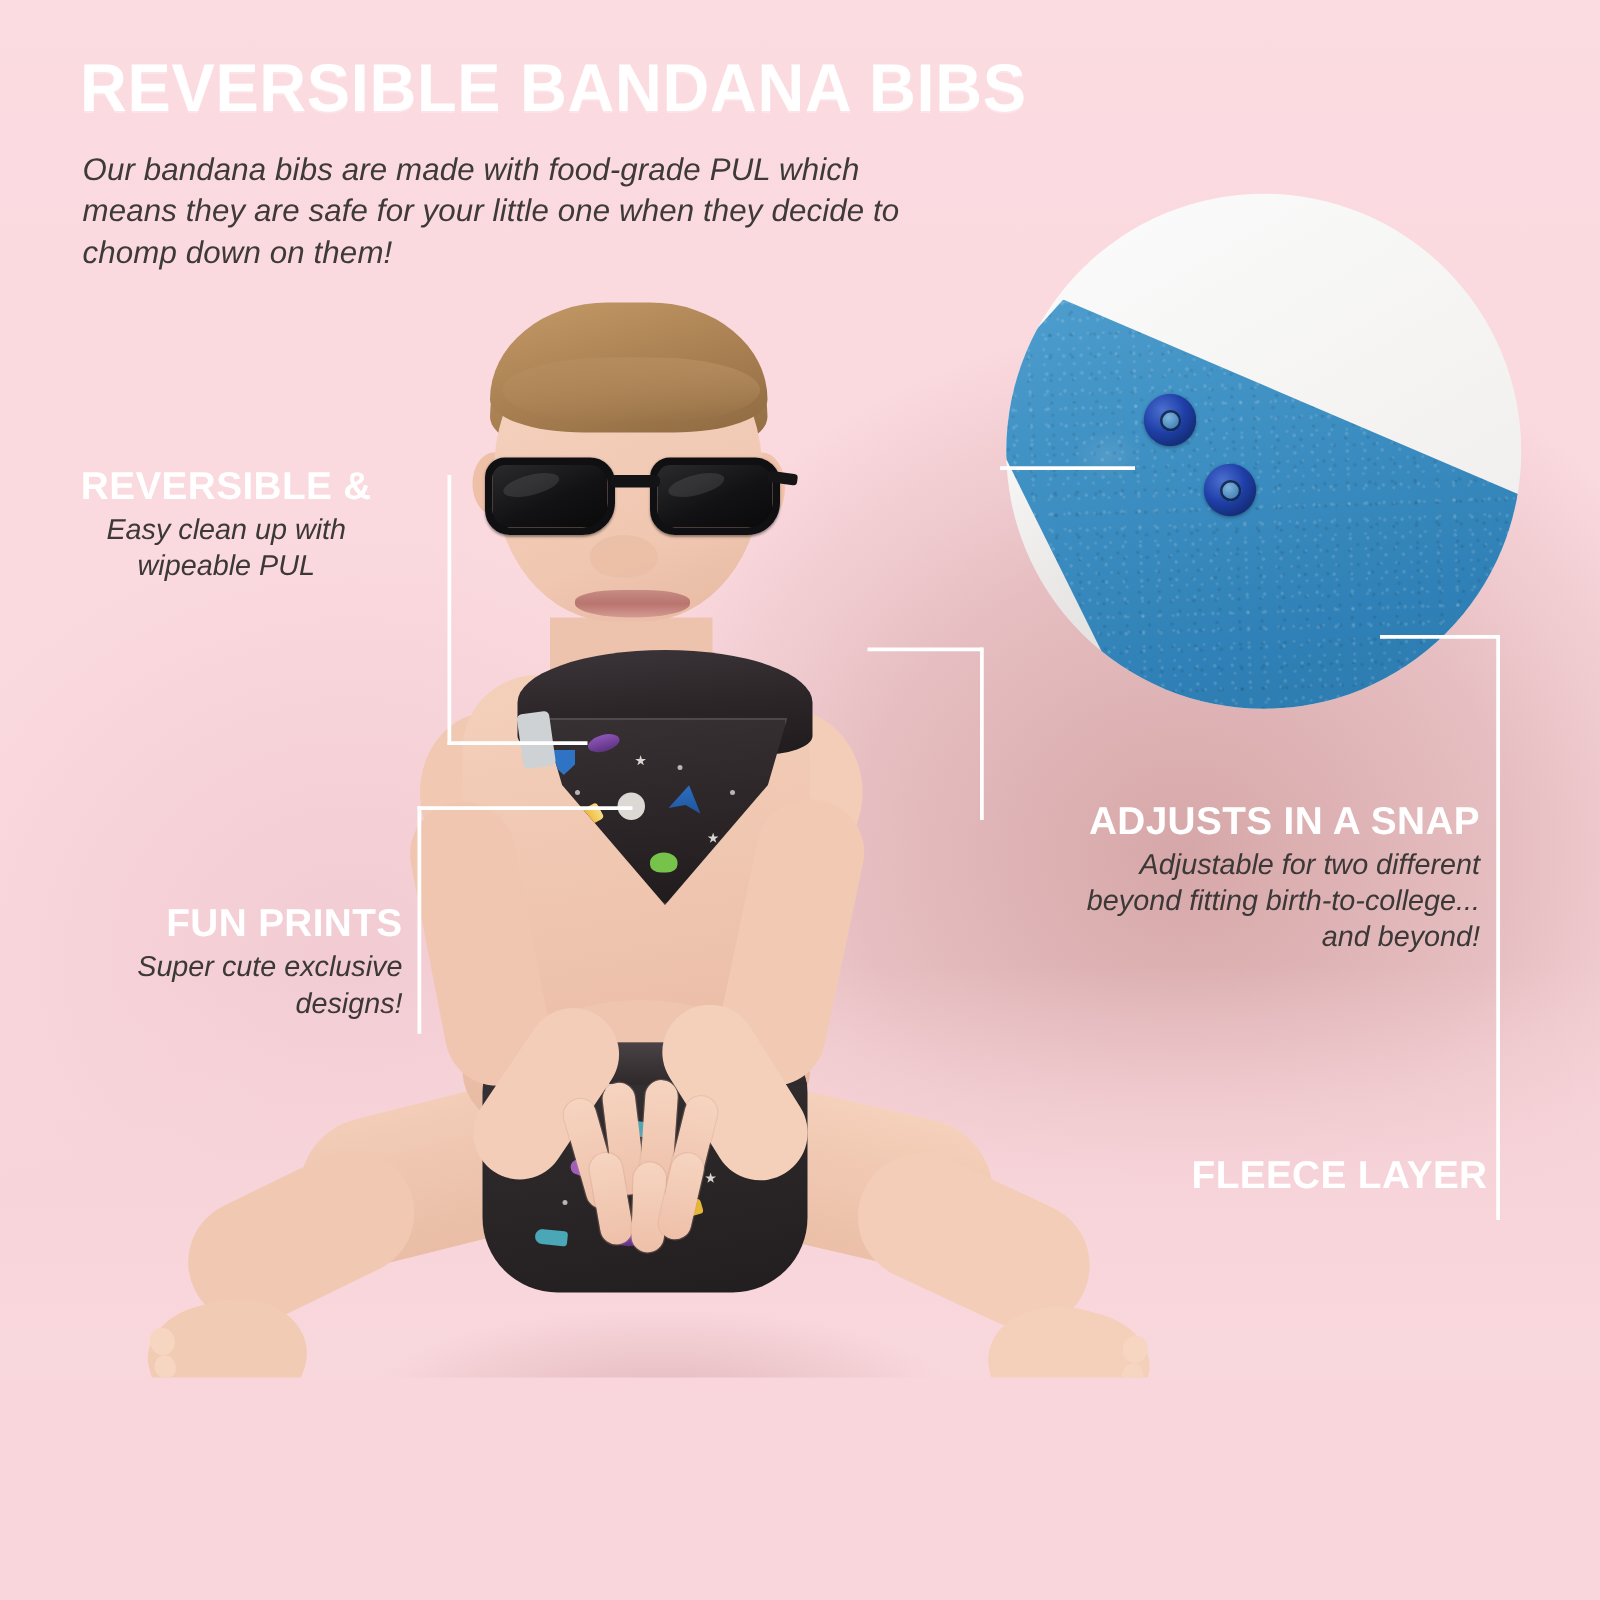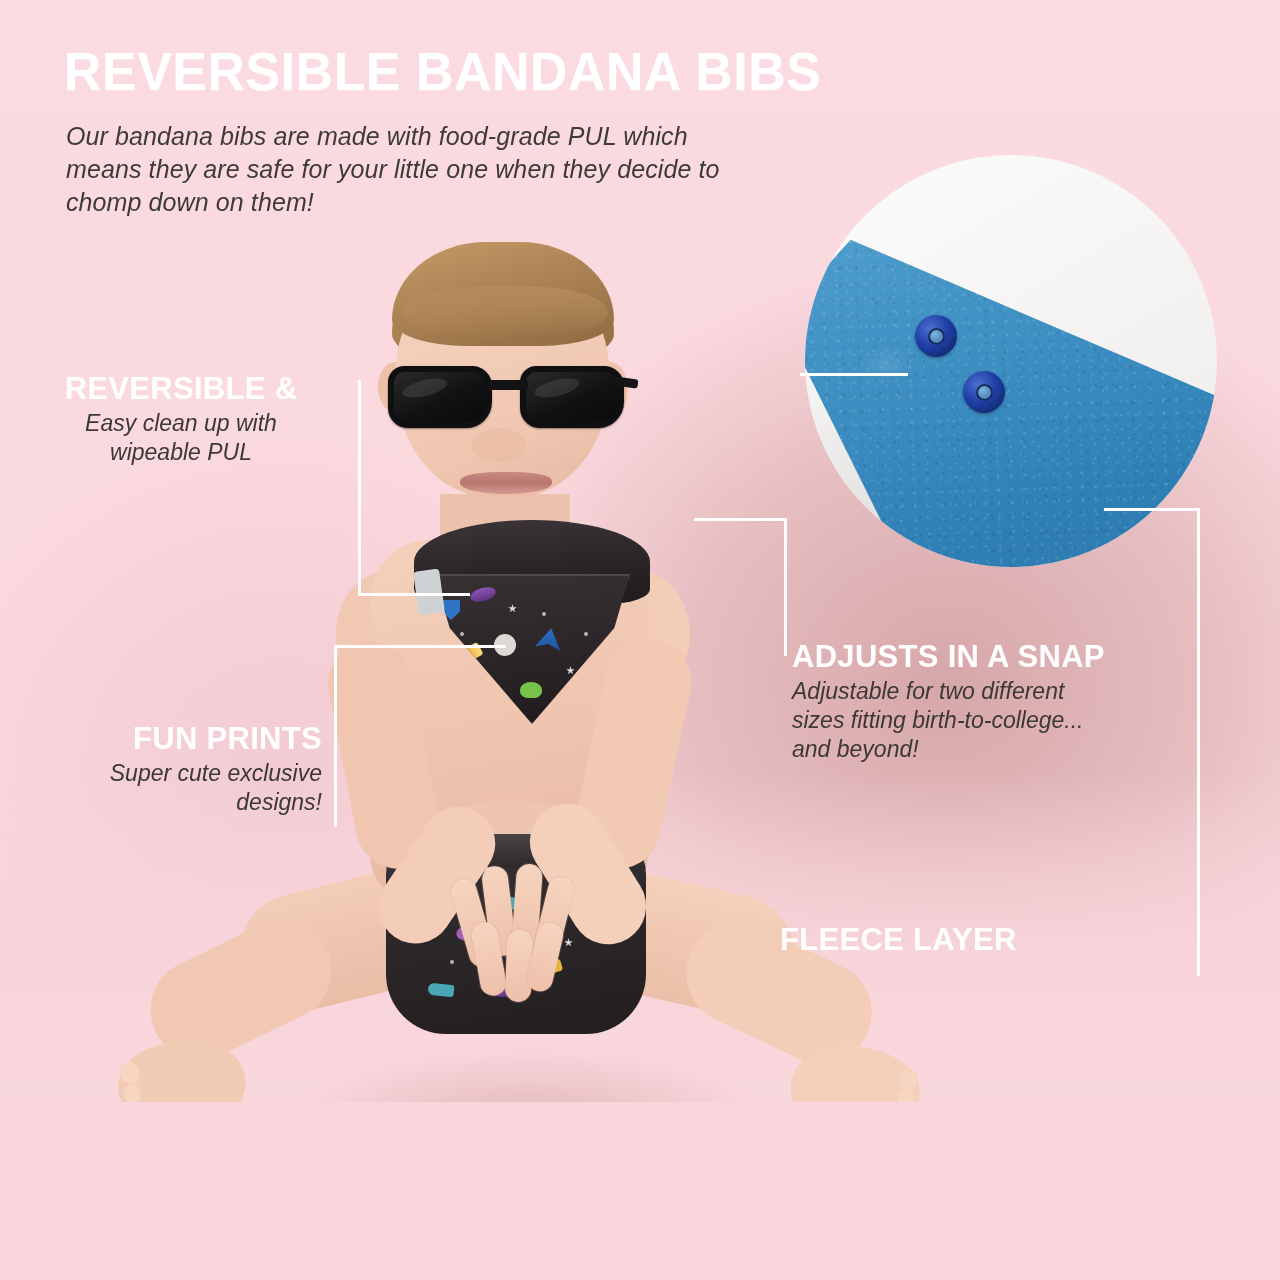--- a/index.html
+++ b/index.html
@@ -276,21 +276,21 @@
   .feat h3 {
     font-size:31px; font-weight:700; color:#ffffff;
     line-height:1.08; letter-spacing:.3px;
     text-transform:uppercase;
   }
   .feat p {
     font-size:23px; font-style:italic; color:#3c3837;
     line-height:1.25; margin-top:4px;
   }
   .feat.right-al { text-align:right; }
-  .feat.center-al { text-align:left; }
+  .feat.center-al { text-align:right; }
 
   #f-rev  { left:20px;  top:372px;  width:322px;text-align:center; }
   #f-fun  { left:20px;  top:722px;  width:302px; }
   #f-snap { left:792px; top:640px;  width:392px; }
   #f-soft { left:780px; top:890px;  width:410px; }
 
   
   #logo {
     position:absolute; left:975px; top:1188px; width:245px; height:72px;
   }
@@ -500,21 +500,21 @@
       <span>designs!</span>
     </p>
   </div>
 
   <div class="feat center-al" id="f-snap">
     <h3>
       <span>ADJUSTS IN A SNAP</span>
     </h3>
     <p>
       <span>Adjustable for two different</span><br>
-      <span>sizes fitting birth-to-college...</span><br>
+      <span>beyond fitting birth-to-college...</span><br>
       <span>and beyond!</span>
     </p>
   </div>
 
   <div class="feat center-al" id="f-soft">
     <h3>
       <br>
       <span>FLEECE LAYER</span>
     </h3>
   </div>

